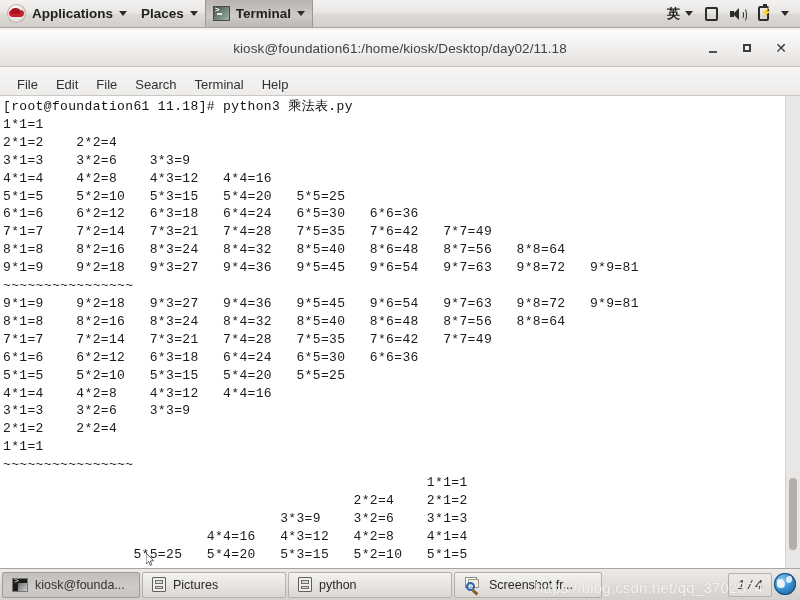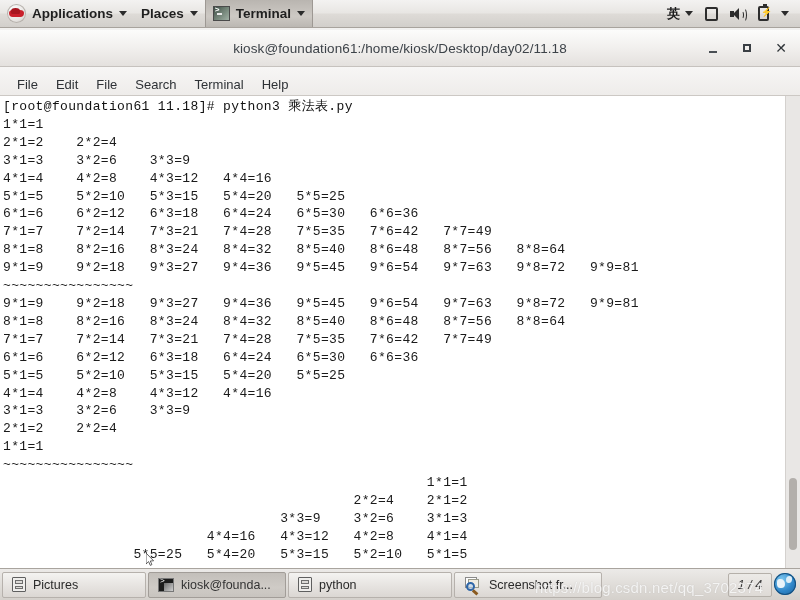--- a/index.html
+++ b/index.html
@@ -575,28 +575,28 @@
       </svg>
 
       <div id="scroll-track">
         <div id="scroll-thumb"></div>
       </div>
     </div>
   </div>
 
   <div id="taskbar">
 
+    <div class="task-btn pressed tb-w1">
+      <span class="ic-term"></span>
+      <span>kiosk@founda...</span>
+    </div>
+
     <div class="task-btn tb-w2">
       <span class="ic-drawer"></span>
       <span>Pictures</span>
-    </div>
-
-    <div class="task-btn pressed tb-w1">
-      <span class="ic-term"></span>
-      <span>kiosk@founda...</span>
     </div>
 
     <div class="task-btn tb-w3">
       <span class="ic-drawer"></span>
       <span>python</span>
     </div>
 
 
     <div class="task-btn tb-w5">
       <span class="ic-shot">

